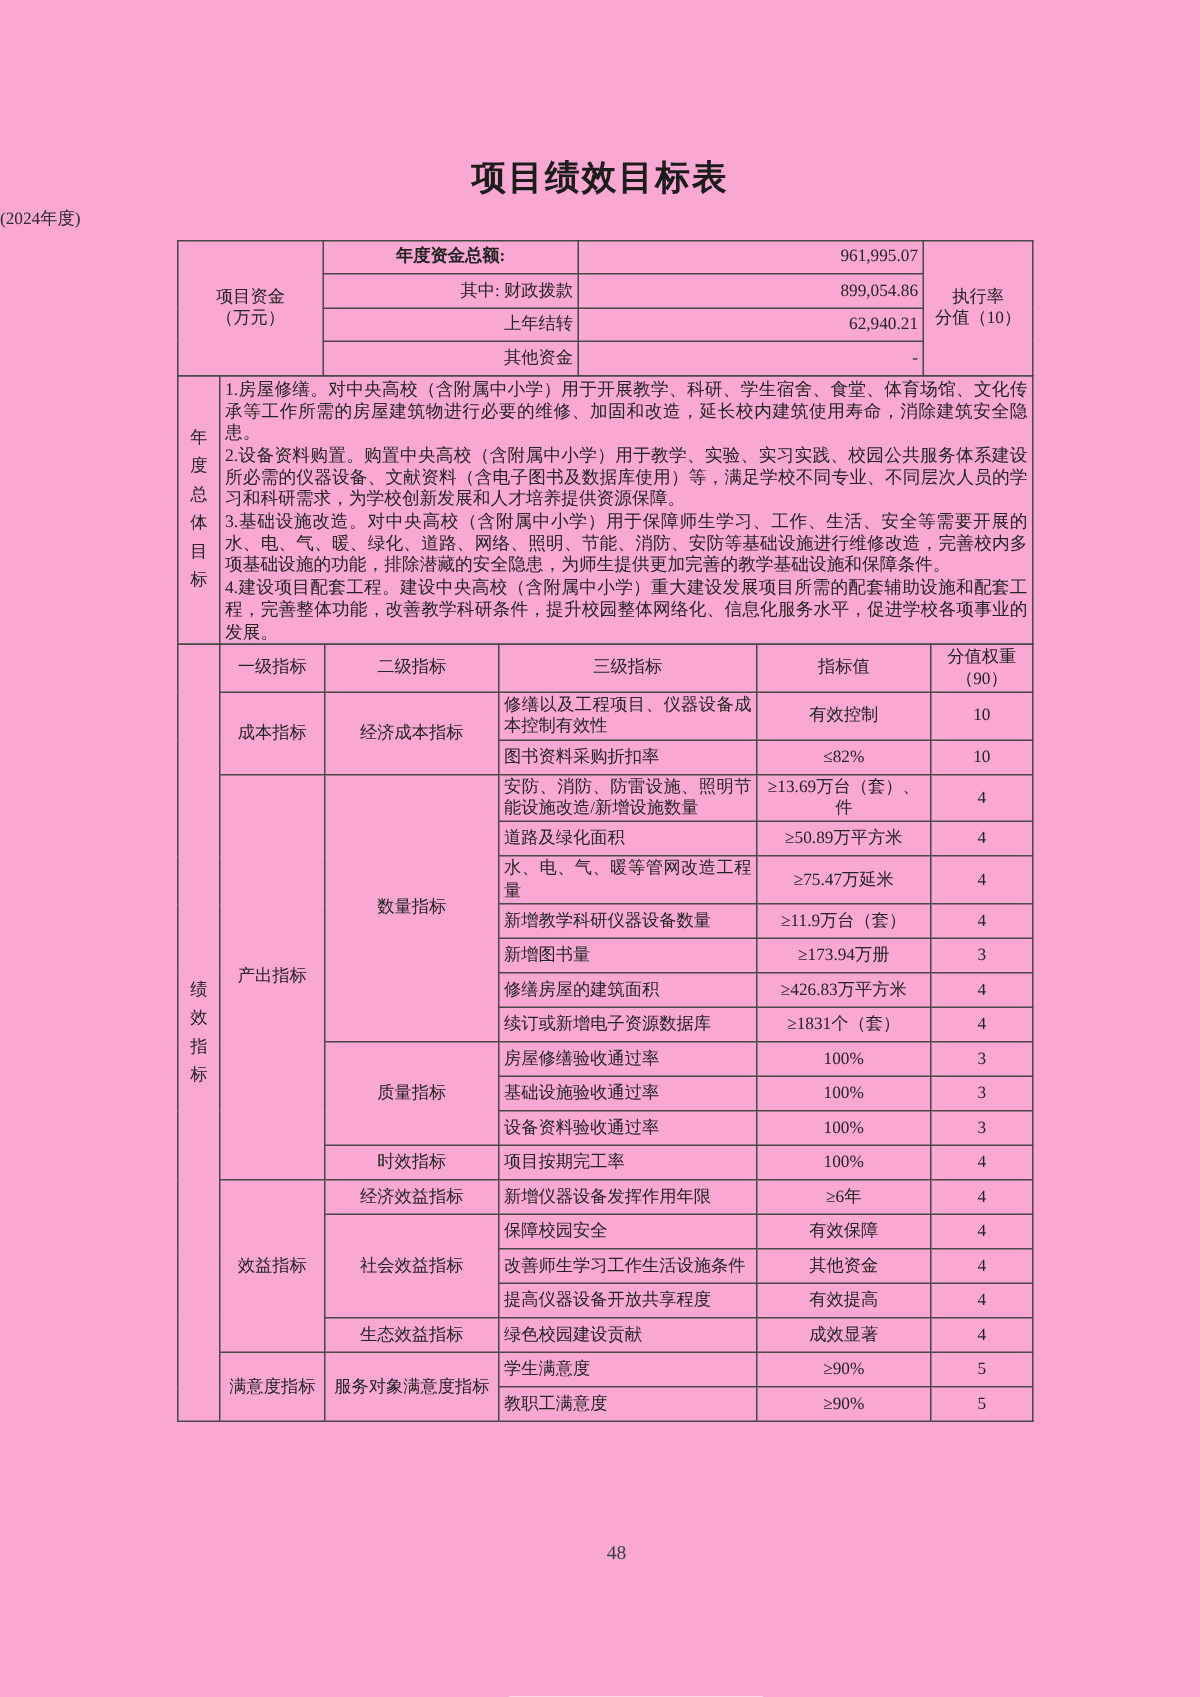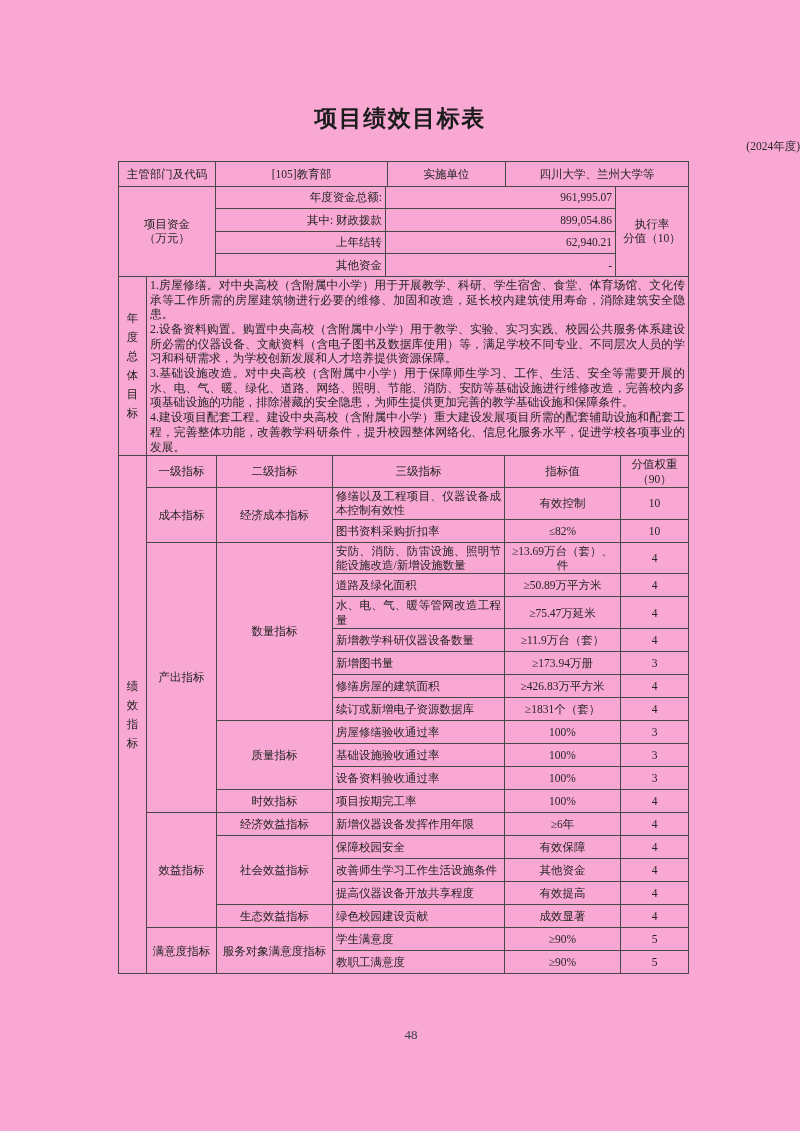--- a/index.html
+++ b/index.html
@@ -22,21 +22,21 @@
     margin-top: 106px;
     text-align: center;
     font-size: 23px;
     font-weight: bold;
     letter-spacing: 1.5px;
     line-height: 1.1;
     color: #1c1c1c;
   }
   .subtitle {
     margin-top: 10px;
-    text-align: right;
+    text-align: left;
     font-size: 11.5px;
     line-height: 1;
     color: #2a2a2a;
   }
   .doc {
     margin-left: 118px;
     margin-top: 8px;
     width: 570px;
   }
   table.tbl {
@@ -49,21 +49,21 @@
     border: 1px solid #474747;
     font-size: 11.5px;
     color: #242424;
     padding: 1px 3px;
     vertical-align: middle;
     overflow: hidden;
     line-height: 1.25;
   }
   .c { text-align: center; }
   .flabel { text-align: right; padding-right: 8px; }
-  .flabel-first { text-align: right; padding-left: 6px; }
+  .flabel-first { text-align: center; padding-left: 6px; font-weight: bold; }
   .fvalue { text-align: right; padding-right: 5px; }
   .vcell { padding: 0; }
   .vtext {
     width: 13px;
     margin: 0 auto;
     text-align: center;
     word-break: break-all;
     line-height: 19px;
     font-size: 11.5px;
   }
@@ -100,26 +100,20 @@
   <div class="doc">
 
     <table class="tbl">
       <colgroup>
           <col style="width:97px">
           <col style="width:172px">
           <col style="width:118px">
           <col style="width:183px">
         </colgroup>
       <tbody>
-        <tr style="height:25px">
-          <td class="c">主管部门及代码</td>
-          <td class="c">[105]教育部</td>
-          <td class="c">实施单位</td>
-          <td class="c">四川大学、兰州大学等</td>
-        </tr>
       </tbody>
     </table>
 
     <table class="tbl">
       <colgroup>
           <col style="width:97px">
           <col style="width:170px">
           <col style="width:230px">
           <col style="width:73px">
         </colgroup>

